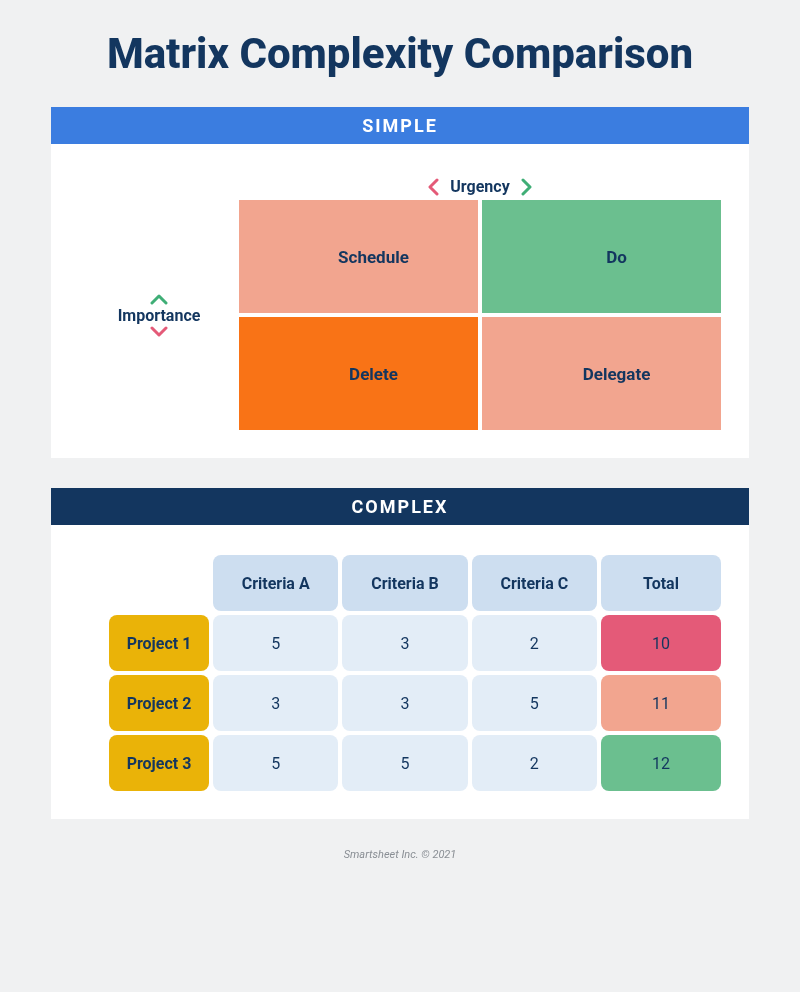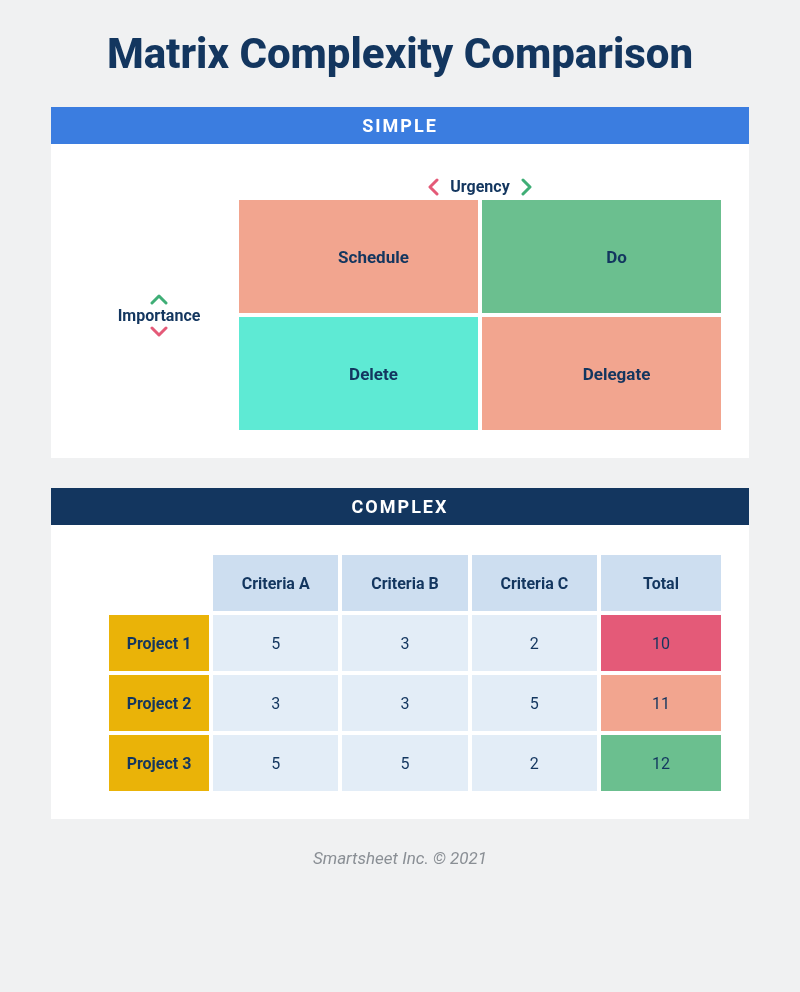--- a/index.html
+++ b/index.html
@@ -78,51 +78,52 @@
     display: flex;
     align-items: center;
     justify-content: center;
     font-weight: 700;
     color: #13365f;
     font-size: 17px;
     padding-left: 30px;
   }
   .q-schedule { background: #f2a58f; }
   .q-do       { background: #6bbf8f; }
-  .q-delete   { background: #5eead4; }
+  .q-delete   { background: #f97316; }
   .q-delegate { background: #f2a58f; }
 
   
   .complex-body { padding: 30px 28px 28px 28px; }
   .ctable {
     display: grid;
     grid-template-columns: 130px repeat(3, 1fr) 120px;
     grid-auto-rows: 56px;
     gap: 4px;
   }
   .cell {
     display: flex;
     align-items: center;
     justify-content: center;
     font-size: 16px;
     color: #13365f;
+    border-radius: 8px;
   }
   .hdr-cell { background: #cddef0; font-weight: 700; }
   .row-hdr  { background: #eab308; font-weight: 700; margin-left: 30px; }
   .data-cell{ background: #e3edf7; }
   .total-pink  { background: #e45a78; }
   .total-peach { background: #f2a58f; }
   .total-green { background: #6bbf8f; }
   .blank { background: transparent; }
 
   .footer {
     text-align: center;
     font-style: italic;
     color: #8a8f95;
-    font-size: 17px;
+    font-size: 11px;
     margin-top: 6px;
   }
 </style>
 </head>
 <body>
 
 <div class="container">
   <h1 class="page-title">Matrix Complexity Comparison</h1>
 
   <div class="card">

